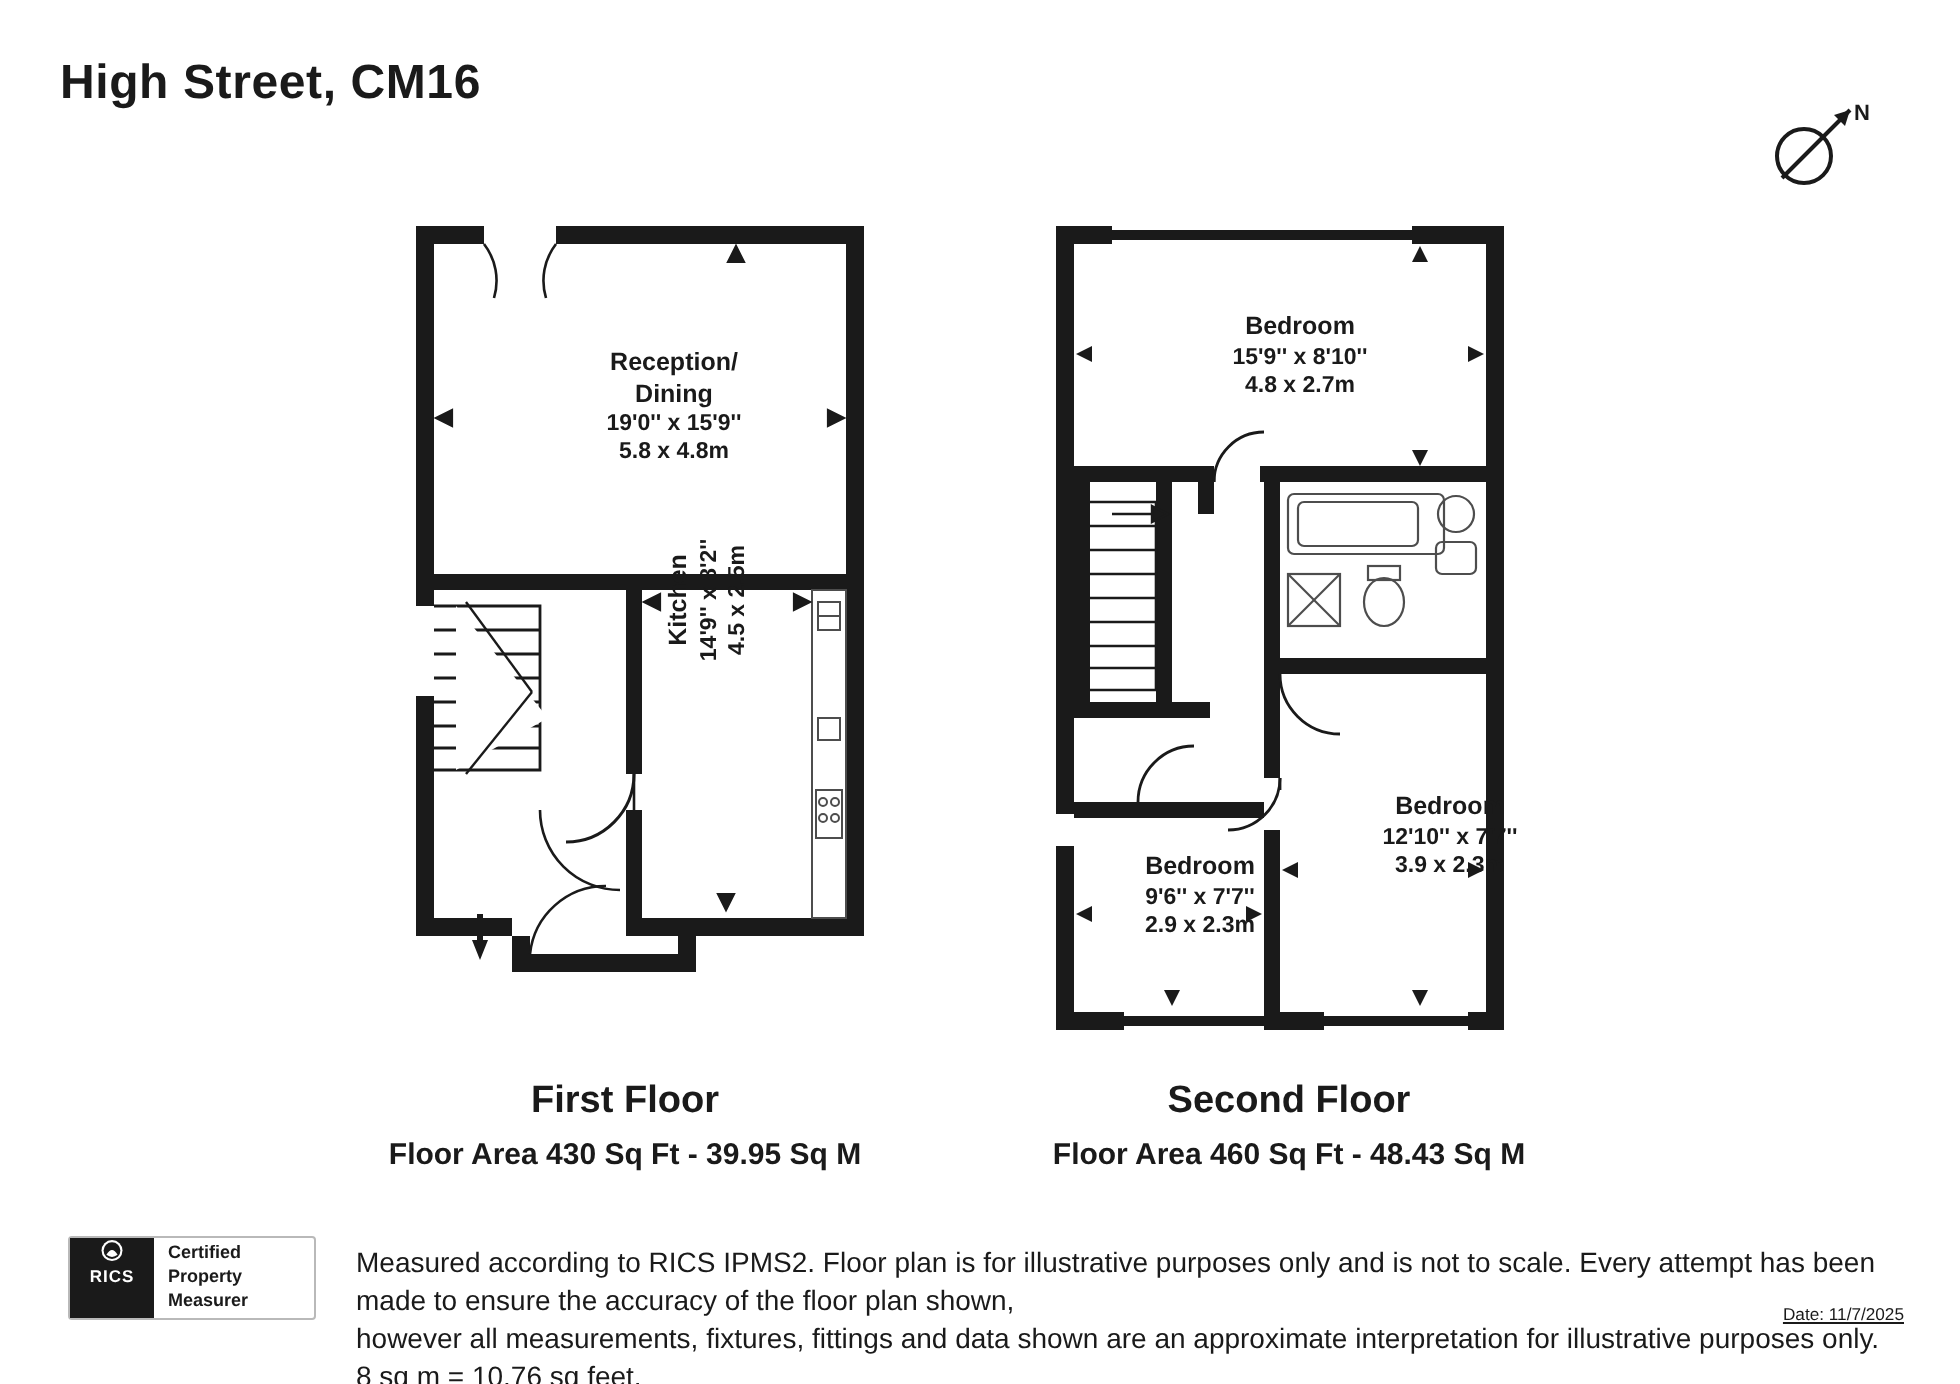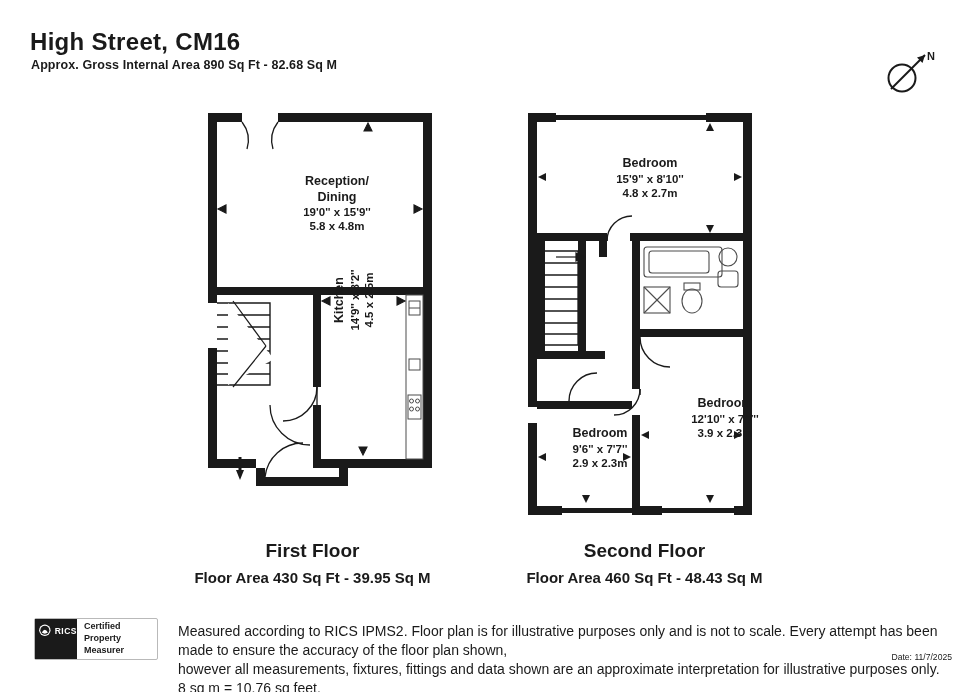--- a/index.html
+++ b/index.html
@@ -75,21 +75,21 @@
     border: 1px solid #b9b9b9;
     border-radius: 2px;
     display: flex;
     align-items: center;
     background: #fff;
   }
   #rics-badge .rics-mark {
     width: 42px; height: 40px;
     background: #1a1a1a;
     display: flex;
-    flex-direction: row;
+    flex-direction: column;
     align-items: center;
     justify-content: flex-end;
     padding-bottom: 16px;
     margin: 0 0 0 0;
   }
   #rics-badge .rics-mark .rics-word {
     color: #fff; font-size: 8.5px; font-weight: bold; letter-spacing: 0.5px;
   }
   #rics-badge .rics-text {
     font-size: 9px; font-weight: bold; line-height: 1.3;
@@ -101,29 +101,29 @@
     width: 772px;
     font-size: 14px;
     line-height: 1.35;
     color: #1a1a1a;
   }
   #date-line {
     position: absolute;
     right: 28px; top: 652px;
     font-size: 8.6px;
     color: #1a1a1a;
+    text-decoration: underline;
   }
 </style>
 </head>
 <body>
 
 <div class="page">
 
   <div id="title">High Street, CM16</div>
-  <div id="subtitle">Approx. Gross Internal Area 890 Sq Ft - 82.68 Sq M</div>
 
   <div id="compass">
     <svg width="60" height="50" viewBox="0 0 60 50">
       <circle cx="24" cy="30" r="13.5" fill="none" stroke="#1a1a1a" stroke-width="2"></circle>
       <line x1="13" y1="41" x2="47" y2="7" stroke="#1a1a1a" stroke-width="2"></line>
       <polygon points="47,7 39,9.5 44.5,15" fill="#1a1a1a"></polygon>
       <text x="49" y="12" font-family="Liberation Sans, sans-serif" font-size="11" font-weight="bold" fill="#1a1a1a">N</text>
     </svg>
   </div>
 

